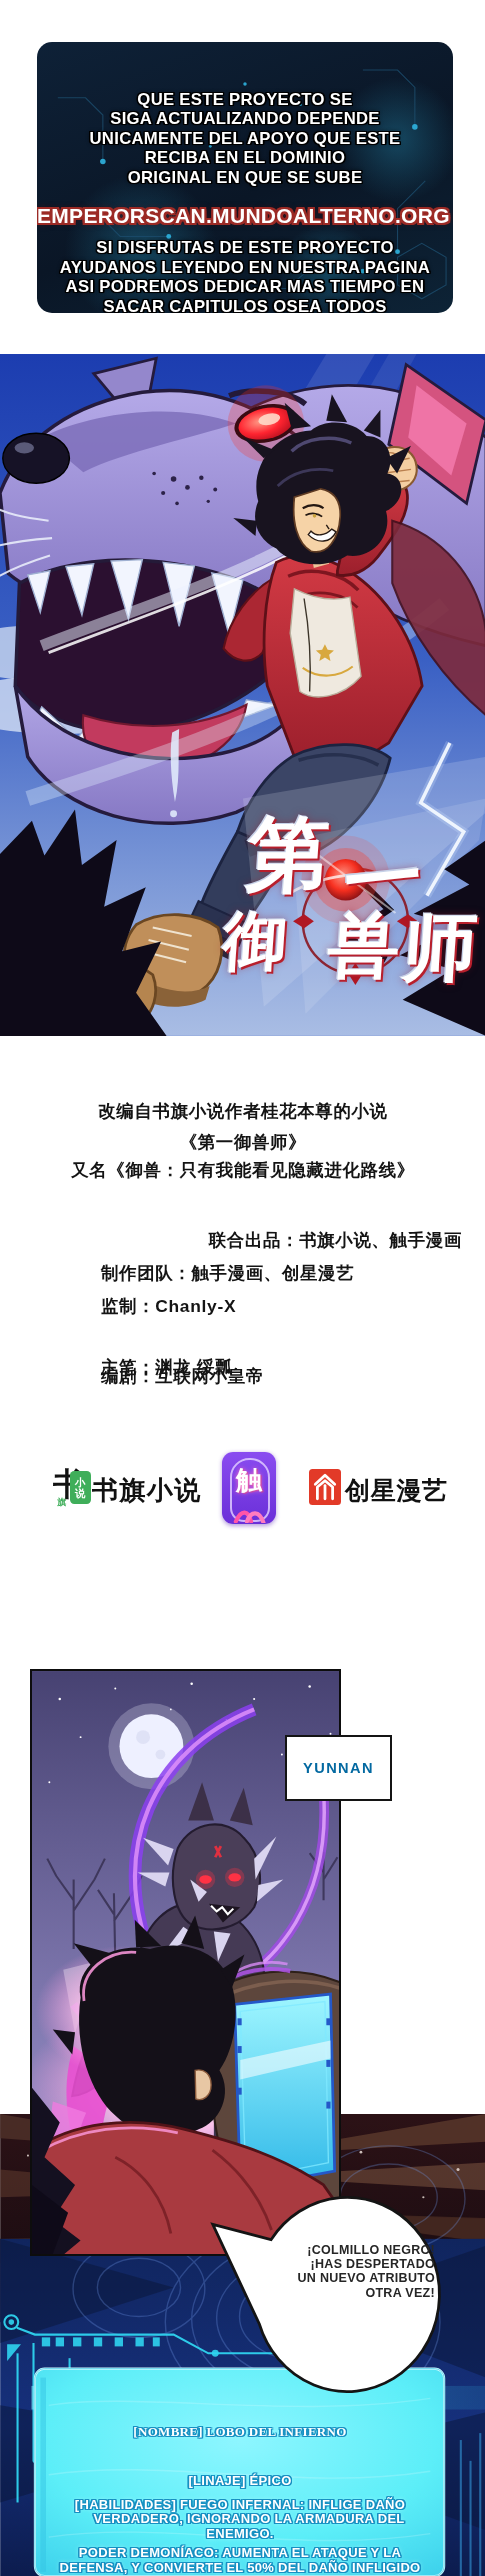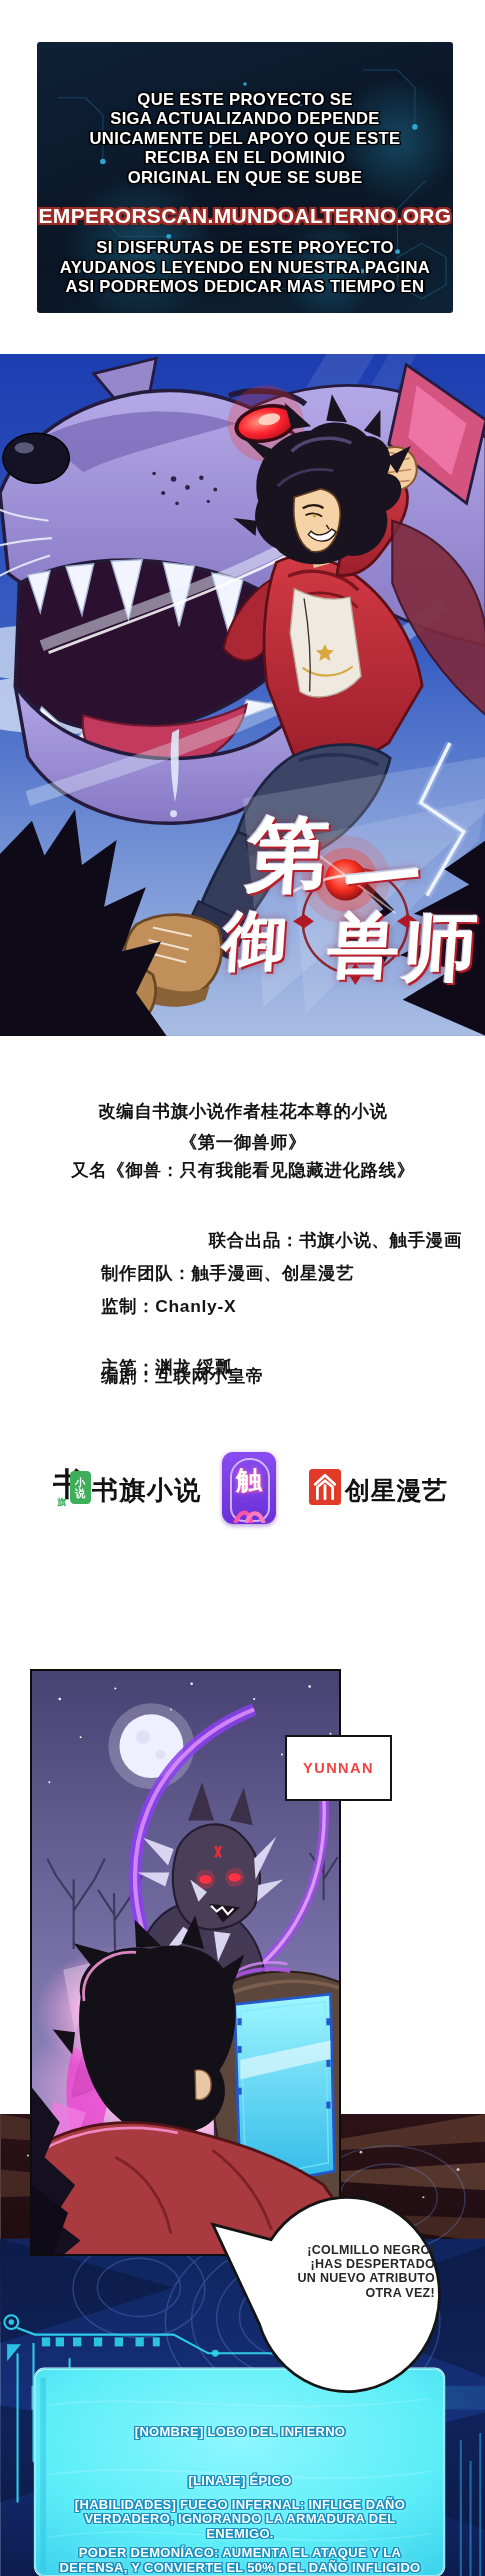--- a/index.html
+++ b/index.html
@@ -1,26 +1,26 @@
 <!DOCTYPE html>
 <html style="font-size:11px"><head>
 <meta charset="utf-8">
 <style>
   html,body{margin:0;padding:0;background:#ffffff;}
   #page{position:relative;width:486px;height:2576px;background:#fff;overflow:hidden;
         font-family:"Liberation Sans","DejaVu Sans",sans-serif;}
   .abs{position:absolute;}
   
-  #banner{left:37px;top:42px;width:416px;height:271px;border-radius:3px;overflow:hidden;
+  #banner{left:37px;top:42px;width:416px;height:271px;border-radius:15px;overflow:hidden;
           background:linear-gradient(160deg,#0e2137 0%,#0a1626 55%,#0d2336 100%);}
   .bline{position:absolute;left:0;width:416px;text-align:center;color:#fff;font-weight:700;
          font-size:16.7px;line-height:19.4px;letter-spacing:0.3px;
          text-shadow:-1.4px -1.4px 0 #000,1.4px -1.4px 0 #000,-1.4px 1.4px 0 #000,1.4px 1.4px 0 #000,
                      0 -1.4px 0 #000,0 1.4px 0 #000,-1.4px 0 0 #000,1.4px 0 0 #000,0 0 4.2px #000;}
-  #domainline{position:absolute;left:0;top:160px;width:416px;text-align:center;color:#fff;
+  #domainline{position:absolute;left:0;top:160px;width:368px;text-align:center;color:#fff;
          font-weight:800;font-size:21px;line-height:28px;letter-spacing:0.3px;
          text-shadow:-2.1px -2.1px 0 #9c2b26,2.1px -2.1px 0 #9c2b26,-2.1px 2.1px 0 #9c2b26,2.1px 2.1px 0 #9c2b26,
                      0 -2.1px 0 #9c2b26,0 2.1px 0 #9c2b26,-2.1px 0 0 #9c2b26,2.1px 0 0 #9c2b26,
                      0 0 2.8px #000,0 0 7px #5a0f0c;}
   
   #cover{left:0;top:354px;width:486px;height:682px;overflow:hidden;background:#2a49b5;}
   .logochar{position:absolute;color:#fff;font-weight:800;transform:skewX(-4deg);
             text-shadow:2.1px 2.1px 0 #b81f2c,-1.4px -1.4px 0 #c7d2e8,0 0 8.3px rgba(150,20,35,.55);
             line-height:1;z-index:3;}
   
@@ -42,21 +42,21 @@
                  border-radius:19.4px 19.4px 14px 14px;}
   #tentacle-char{position:absolute;left:0;top:15.3px;width:54px;text-align:center;color:#fff;font-size:26px;
                  font-weight:800;line-height:1;text-shadow:0 0 5.6px #ff6cc8,1.4px 1.4px 0 #b03f9a;}
   #chuangxing-icon{left:309px;top:1469px;width:32px;height:36px;border-radius:3.5px;background:#e23a28;}
   #chuangxing-label{left:345px;top:1474px;width:118px;font-size:25px;font-weight:800;color:#111;letter-spacing:0.7px;}
   
   #panel1{left:30px;top:1669px;width:311px;height:587px;border:2.8px solid #0d0d0d;box-sizing:border-box;
           overflow:hidden;background:#55507f;z-index:2;}
   #caption-yunnan{left:285px;top:1735px;width:107px;height:66px;background:#fff;border:2.1px solid #141414;
                   box-sizing:border-box;display:flex;align-items:center;justify-content:center;z-index:4;}
-  #caption-yunnan span{font-size:14.6px;font-weight:700;letter-spacing:1.4px;color:#ef4444;
+  #caption-yunnan span{font-size:14.6px;font-weight:700;letter-spacing:1.4px;color:#0369a1;
                        font-family:"Liberation Sans","DejaVu Sans",sans-serif;text-align:center;}
   
   #bottombg{left:0;top:2114px;width:486px;height:462px;z-index:1;}
   #bubble{left:205px;top:2187px;width:243px;height:215px;z-index:5;}
   #bubble-text{left:264px;top:2243px;width:171px;text-align:right;z-index:6;}
   #bubble-text div{font-size:12.5px;line-height:14.2px;font-weight:700;color:#262626;letter-spacing:0.3px;}
   .statline{position:absolute;left:35px;width:410px;text-align:center;color:#ffffff;font-weight:800;
             font-size:13px;line-height:14.6px;letter-spacing:0.3px;z-index:6;
             text-shadow:-1.4px -1.4px 0 #1790c2,1.4px -1.4px 0 #1790c2,-1.4px 1.4px 0 #1790c2,1.4px 1.4px 0 #1790c2,
                         0 -1.4px 0 #1790c2,0 1.4px 0 #1790c2,-1.4px 0 0 #1790c2,1.4px 0 0 #1790c2,0 0 4.9px #bdfbff;}
@@ -99,20 +99,21 @@
     </svg>
     <div class="bline" style="top:48px">QUE ESTE PROYECTO SE</div>
     <div class="bline" style="top:67px">SIGA ACTUALIZANDO DEPENDE</div>
     <div class="bline" style="top:87px">UNICAMENTE DEL APOYO QUE ESTE</div>
     <div class="bline" style="top:106px">RECIBA EN EL DOMINIO</div>
     <div class="bline" style="top:126px">ORIGINAL EN QUE SE SUBE</div>
     <div id="domainline">EMPERORSCAN.MUNDOALTERNO.ORG</div>
     <div class="bline" style="top:196px">SI DISFRUTAS DE ESTE PROYECTO</div>
     <div class="bline" style="top:216px">AYUDANOS LEYENDO EN NUESTRA PAGINA</div>
     <div class="bline" style="top:235px">ASI PODREMOS DEDICAR MAS TIEMPO EN</div>
+    <div class="bline" style="top:255px">SACAR CAPITULOS OSEA TODOS</div>
 
   </div>
 
   <div id="cover" class="abs">
     <svg width="486" height="682" viewBox="0 0 700 982" style="position:absolute;left:0;top:0;">
       <defs>
         <linearGradient id="sky" x1="0" y1="0" x2="0" y2="1">
           <stop offset="0%" stop-color="#1c3db0"></stop>
             <stop offset="45%" stop-color="#3a60c4"></stop>
           <stop offset="78%" stop-color="#7e9ad8"></stop>
@@ -558,22 +559,22 @@
   <svg id="bubble" class="abs" viewBox="0 0 350 310">
     <path d="M 11,54 L 95,76 A 133 140 0 1 1 78,197 Z" fill="#ffffff" stroke="#141414" stroke-width="4"></path>
   </svg>
   <div id="bubble-text" class="abs">
     <div>¡COLMILLO NEGRO!</div>
     <div>¡HAS DESPERTADO</div>
     <div>UN NUEVO ATRIBUTO</div>
     <div>OTRA VEZ!</div>
   </div>
 
-  <div class="statline" style="top:2425px;">[NOMBRE] LOBO DEL INFIERNO</div>
+  <div class="statline" style="top:2425px;font-family:Liberation Serif, serif;">[NOMBRE] LOBO DEL INFIERNO</div>
   <div class="statline" style="top:2474px;">[LINAJE] ÉPICO</div>
   <div class="statline" style="top:2498px;">[HABILIDADES] FUEGO INFERNAL: INFLIGE DAÑO</div>
-  <div class="statline" style="top:2512px;">VERDADERO, IGNORANDO LA ARMADURA DEL</div>
+  <div class="statline" style="top:2512px;padding-left:9px;">VERDADERO, IGNORANDO LA ARMADURA DEL</div>
   <div class="statline" style="top:2527px;">ENEMIGO.</div>
   <div class="statline" style="top:2546px;">PODER DEMONÍACO: AUMENTA EL ATAQUE Y LA</div>
   <div class="statline" style="top:2561px;">DEFENSA, Y CONVIERTE EL 50% DEL DAÑO INFLIGIDO</div>
 
 </div>
 
 
 </body></html>

